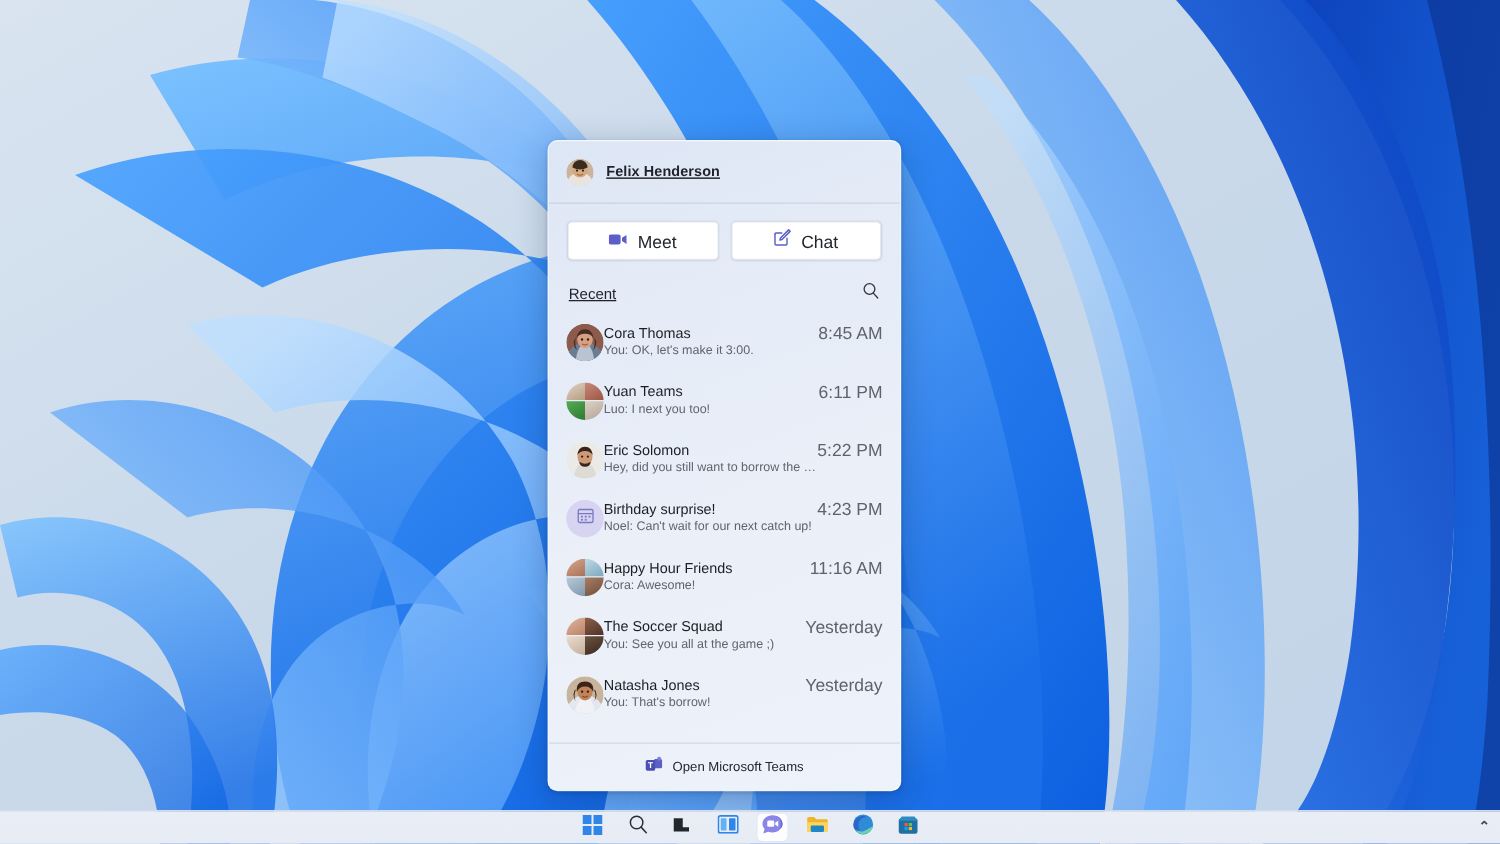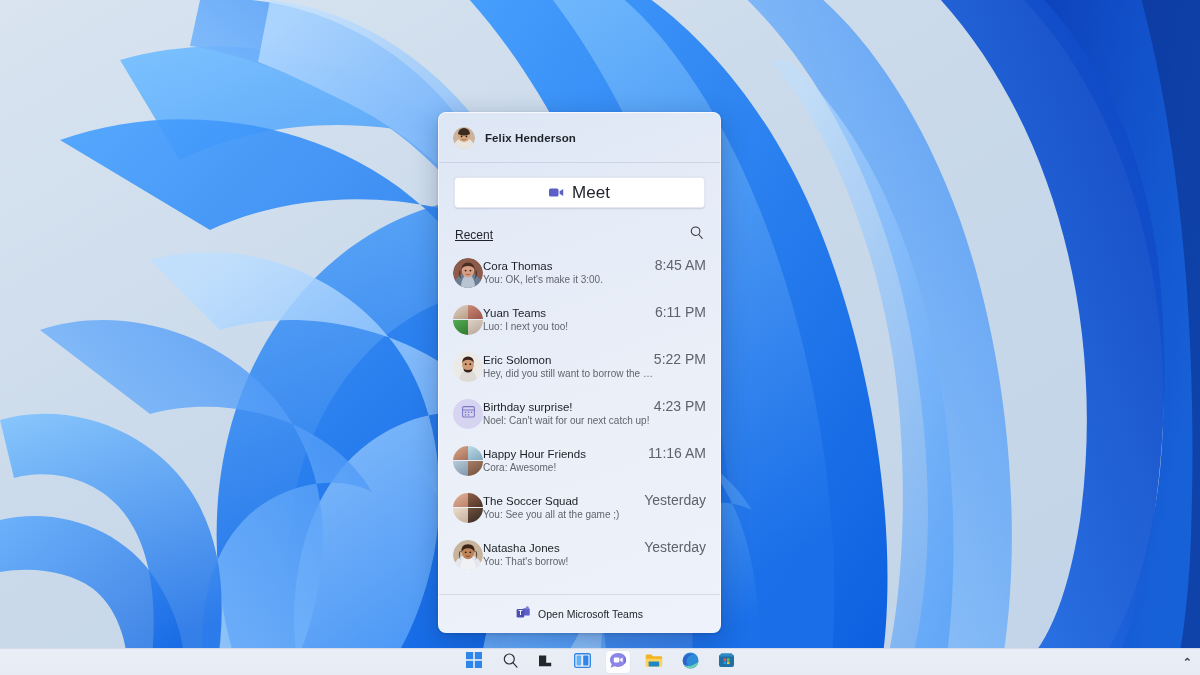--- a/index.html
+++ b/index.html
@@ -34,34 +34,34 @@
     position:absolute; left:438px; top:112px; width:283px; height:521px;
     border-radius:8px; overflow:hidden;
     background:linear-gradient(160deg,#dde6f5 0%,#e4ebf7 22%,#eaeff8 55%,#eef2fa 100%);
     box-shadow:0 6px 26px rgba(12,30,70,.26), 0 1px 3px rgba(12,30,70,.18);
     border:.5px solid rgba(255,255,255,.5);
     display:flex; flex-direction:column;
   }
 
   
   .fly-header { height:50px; display:flex; align-items:center; padding:0 14px; gap:10px;
-                border-bottom:.5px solid rgba(120,140,175,.22); }
+                border-bottom:.5px solid rgba(120,140,175,.22);text-decoration:underline; }
   .hdr-name { font-size:11.5px; font-weight:bold; color:#1f2329; letter-spacing:.1px; }
 
   .avatar { border-radius:50%; overflow:hidden; flex:none; position:relative; display:block; }
 
   
   .actions { display:flex; gap:10px; padding:14px 15px 8px; }
   .act-btn {
     flex:1; height:31px; background:#fff; border-radius:4px;
     display:flex; align-items:center; justify-content:center; gap:8px;
     box-shadow:0 .5px 1.5px rgba(30,50,90,.14);
     border:.5px solid rgba(150,165,195,.25);
   }
-  .act-label { font-size:17px; color:#22262c; }
+  .act-label { font-size:14px; color:#22262c; }
 
   
   .recent-row { display:flex; align-items:center; justify-content:space-between;
                 padding:9px 16px 5px 16px; }
   .recent-label { font-size:12px; color:#1f2329; font-weight:normal;text-decoration:underline; }
 
   
   .chat-list { flex:1; padding:0 0 2px 0; overflow:hidden; }
   .chat-row { display:flex; align-items:center; gap:0; padding:5px 14px; height:47px; }
   .chat-texts { flex:1; min-width:0; display:flex; flex-direction:column; gap:2px; }
@@ -162,20 +162,30 @@
   <div class="actions">
     <div class="act-btn">
       <span>
         <svg width="15" height="11" viewBox="0 0 15 11">
           <rect x="0" y="1.5" width="9.5" height="8" rx="1.6" fill="#5b5fc7"></rect>
           <path d="M10.6 4.2 L14.2 1.9 L14.2 9.1 L10.6 6.8 Z" fill="#5b5fc7"></path>
         </svg>
       </span>
       <span class="act-label">Meet</span>
     </div>
+    <div class="act-btn">
+      <span>
+        <svg width="14" height="14" viewBox="0 0 14 14">
+          <path d="M1 4.2 L1 12.2 a.8 .8 0 0 0 .8 .8 L9.8 13 a.8 .8 0 0 0 .8 -.8 L10.6 7.6" fill="none" stroke="#5b5fc7" stroke-width="1.15" stroke-linecap="round"></path>
+          <path d="M1 4.2 a.8 .8 0 0 1 .8 -.8 L6.4 3.4" fill="none" stroke="#5b5fc7" stroke-width="1.15" stroke-linecap="round"></path>
+          <path d="M11.9 .9 L13.1 2.1 L6.6 8.6 L4.9 9.1 L5.4 7.4 Z" fill="none" stroke="#5b5fc7" stroke-width="1.15" stroke-linejoin="round"></path>
+        </svg>
+      </span>
+      <span class="act-label">Chat</span>
+    </div>
   </div>
 
   <div class="recent-row">
     <span class="recent-label">Recent</span>
     <span>
       <svg width="15" height="15" viewBox="0 0 15 15">
         <circle cx="6.6" cy="6.2" r="4.3" fill="none" stroke="#31353b" stroke-width="1.05"></circle>
         <line x1="9.7" y1="9.5" x2="13.2" y2="13.4" stroke="#31353b" stroke-width="1.05" stroke-linecap="round"></line>
       </svg>
     </span>

